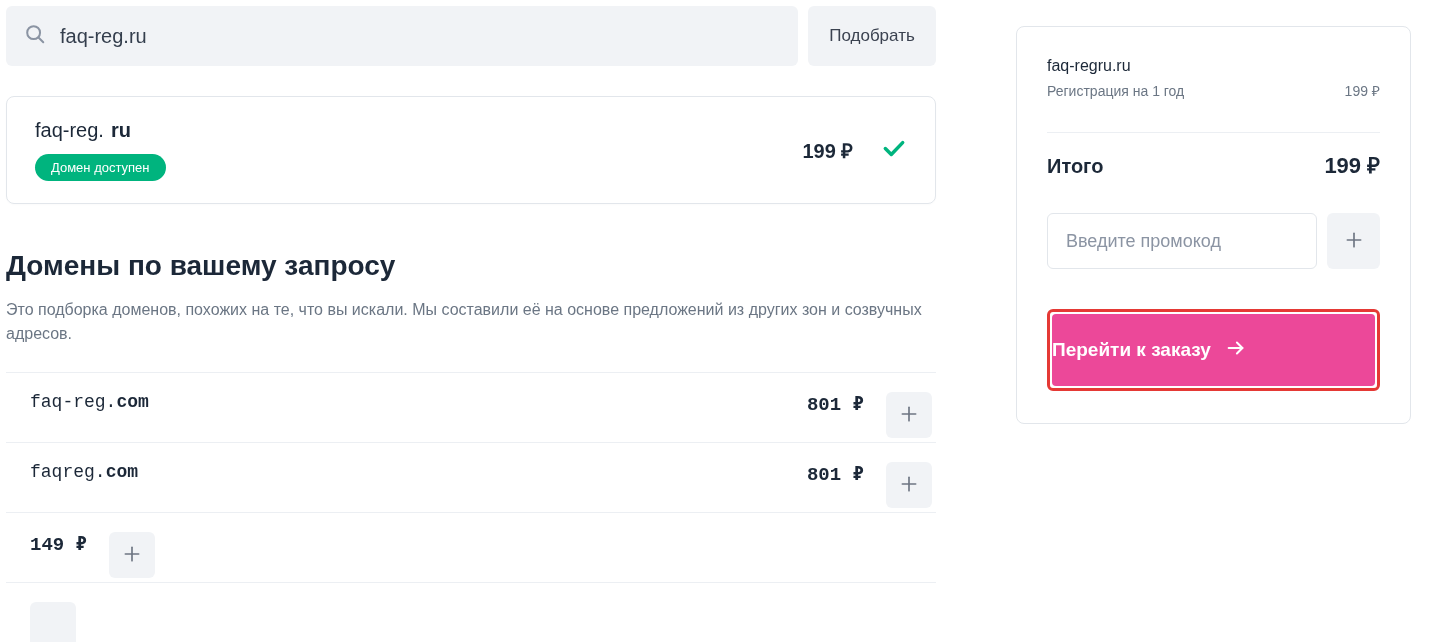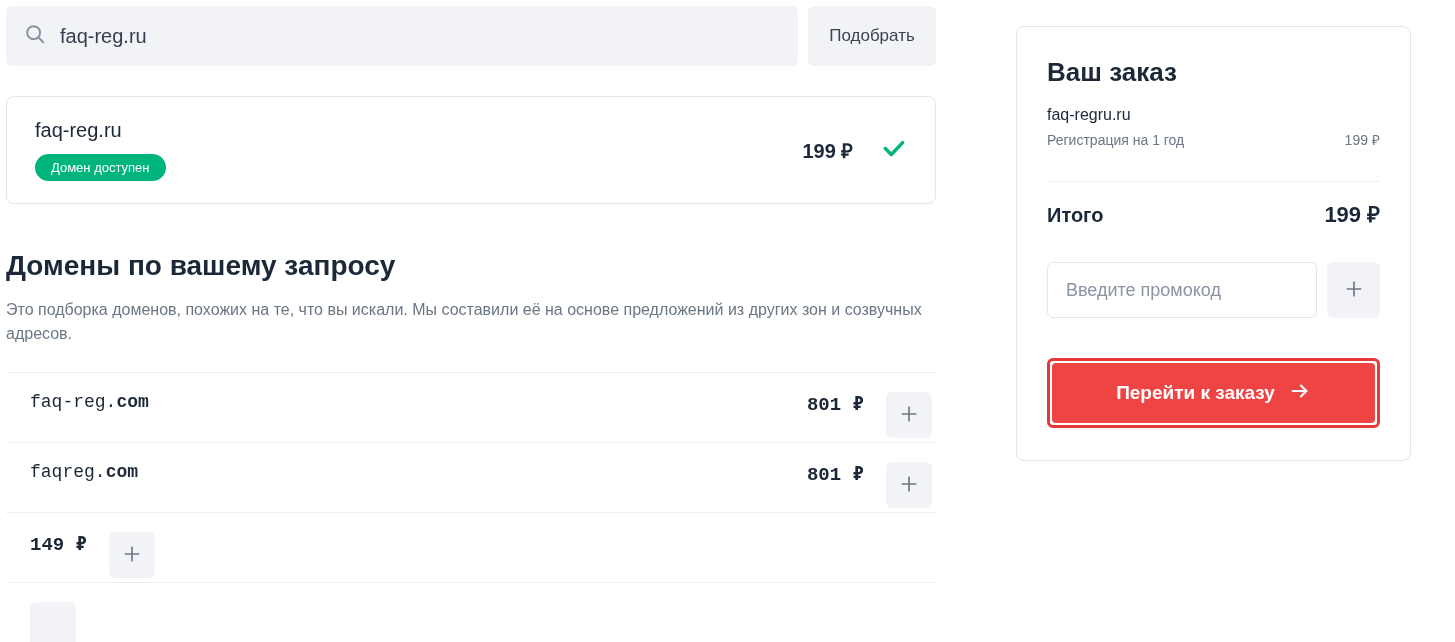--- a/index.html
+++ b/index.html
@@ -38,21 +38,21 @@
   }
 
   
   .selected-card {
     border: 1px solid #e2e6eb; border-radius: 8px; padding: 22px 28px;
     display: flex; align-items: center; margin-bottom: 46px;
     box-shadow: 0 1px 2px rgba(0,0,0,0.02);
   }
   .selected-left { flex: 1; }
   .domain-name { font-size: 20px; color: #1c2838; margin-bottom: 12px; }
-  .domain-name .tld { font-weight: 400; }
+  .domain-name .tld { font-weight: 700; margin-left: 7px; }
   .avail-badge {
     display: inline-block; background: #00b47e; color: #fff;
     font-size: 13px; font-weight: 400; padding: 6px 16px;
     border-radius: 999px;
   }
   .selected-price { font-size: 20px; font-weight: 700; color: #1c2838; margin-right: 28px; }
   .check-icon { color: #00b47e; }
 
   
   .sugg-title { font-size: 28px; font-weight: 700; color: #1c2838; margin-bottom: 16px; }
@@ -102,24 +102,24 @@
   .promo-add {
     width: 56px; height: 56px; background: #f1f3f6; border: none;
     border-radius: 6px; cursor: pointer; display: flex;
     align-items: center; justify-content: center; color: #6e7683;
   }
 
   .checkout-wrap {
     border: 3px solid #e53935; border-radius: 6px; padding: 2px;
   }
   .checkout-btn {
-    width: 100%; height: 60px; background: #ef4444; border: none;
+    width: 100%; height: 72px; background: #ec4899; border: none;
     border-radius: 4px; color: #fff; font-size: 19px; font-weight: 600;
     cursor: pointer; display: flex; align-items: center;
-    justify-content: center; gap: 14px;
+    justify-content: flex-start; gap: 14px;
   }
 </style>
 </head>
 <body>
 
 <div class="page">
   <div class="left-col">
 
     <div class="search-row">
       <div class="search-box">
@@ -199,21 +199,20 @@
 
         <button class="add-btn">
           
         </button>
       </div>
     </div>
   </div>
 
   <div class="right-col">
     <div class="order-panel">
-      <h3 class="order-title">Ваш заказ</h3>
       <div class="order-item-name">faq-regru.ru</div>
       <div class="order-line">
         <span>Регистрация на 1 год</span>
         <span>199 ₽</span>
       </div>
       <div class="order-total-row">
         <span class="order-total-label">Итого</span>
         <span class="order-total-value">199 ₽</span>
       </div>
 

